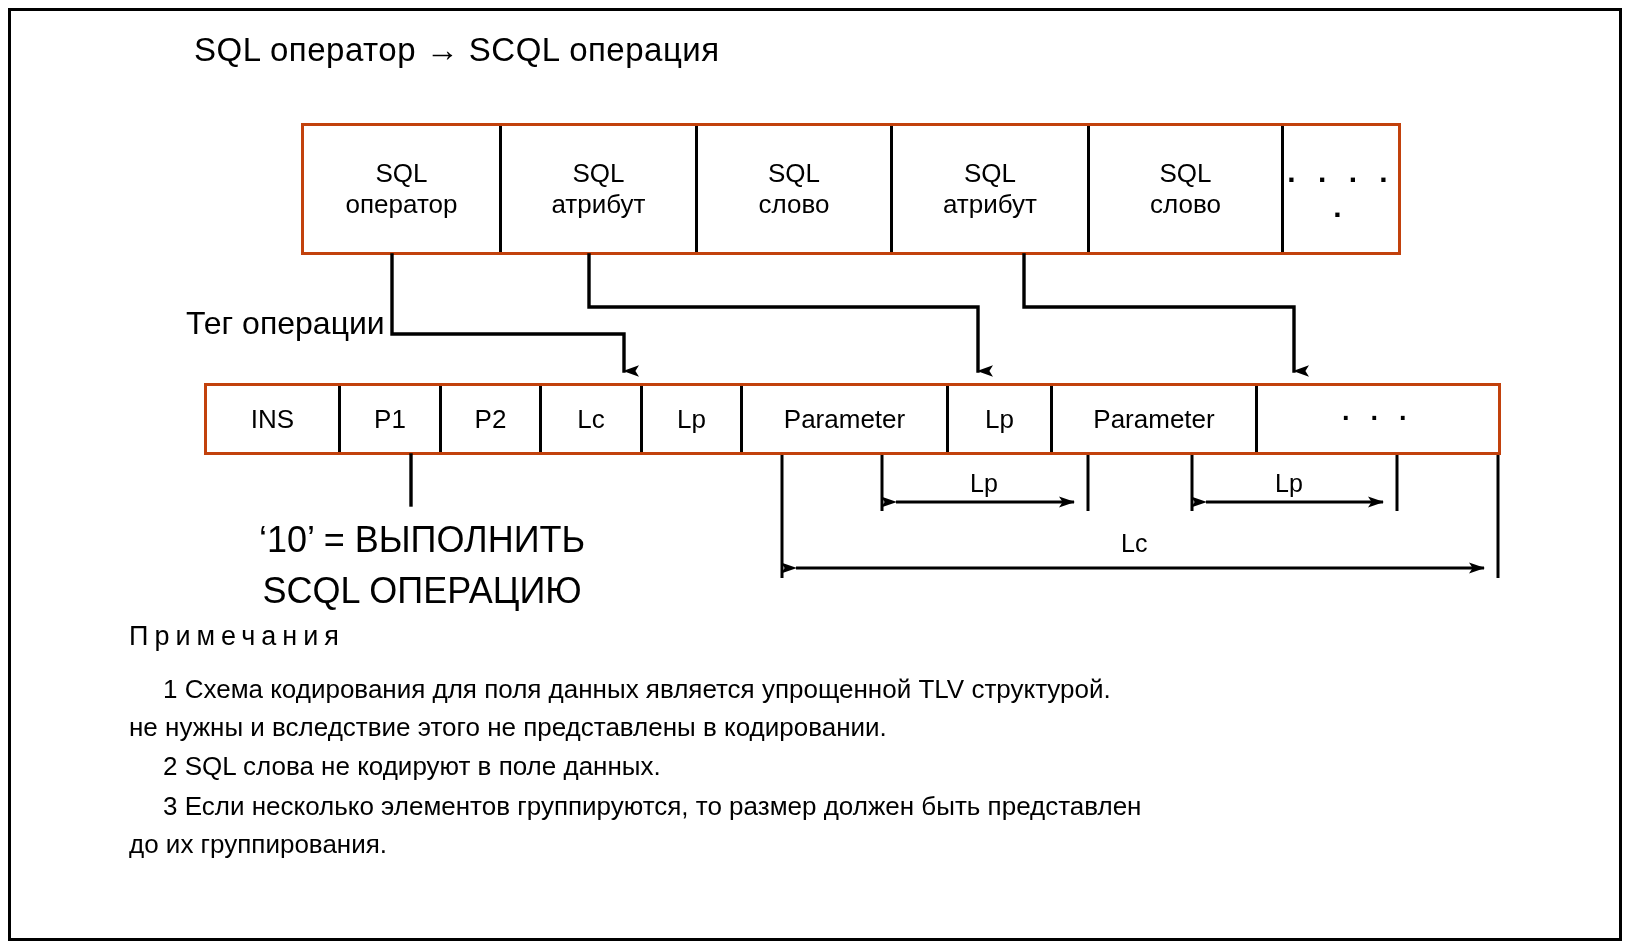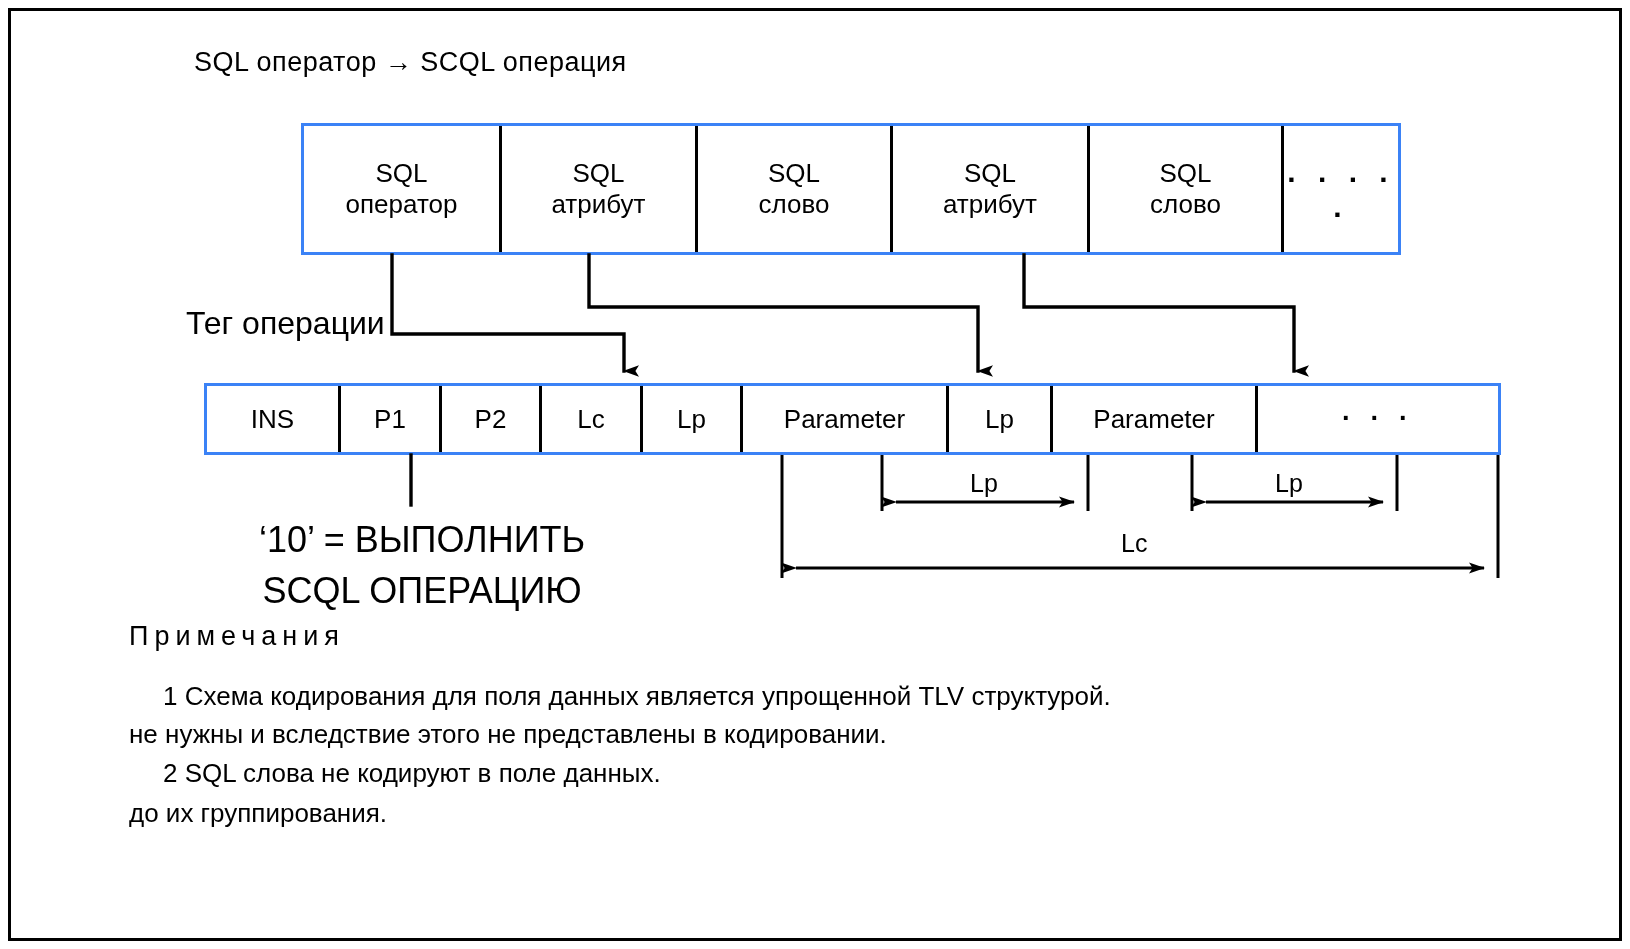--- a/index.html
+++ b/index.html
@@ -28,31 +28,31 @@
     width: 1614px;
     height: 933px;
     border: 3px solid #000;
     background: #fff;
   }
 
   
   #title {
     position: absolute;
     left: 183px;
-    top: 36px;
-    font-size: 27px;
+    top: 20px;
+    font-size: 33px;
     letter-spacing: 0.5px;
     white-space: nowrap;
     text-align: center;
   }
 
   
   .rowbox {
     position: absolute;
-    border: 3px solid #3b82f6;
+    border: 3px solid #c2410c;
     background: #fff;
     display: flex;
     align-items: stretch;
   }
   .cell {
     border-right: 3px solid #000;
     display: flex;
     flex-direction: column;
     align-items: center;
     justify-content: center;
@@ -128,21 +128,21 @@
   
   #notes {
     position: absolute;
     left: 118px;
     top: 610px;
     width: 1420px;
   }
   #notes-head {
     font-size: 27px;
     letter-spacing: 6px;
-    margin-bottom: 26px;
+    margin-bottom: 19px;
   }
   .note {
     font-size: 26px;
     line-height: 1.45;
     margin-bottom: 2px;
   }
   .note .ind { display: block; }
   .note .first { text-indent: 34px; }
 </style>
 </head>
@@ -265,18 +265,19 @@
       <div class="note">
         <span class="ind first">1 Схема кодирования для поля данных является упрощенной TLV структурой.</span>
         <span class="ind">не нужны и вследствие этого не представлены в кодировании.</span>
       </div>
 
       <div class="note">
         <span class="ind first">2 SQL слова не кодируют в поле данных.</span>
       </div>
 
       <div class="note">
+        <span class="ind first">3 Если несколько элементов группируются, то размер должен быть представлен</span>
         <span class="ind">до их группирования.</span>
       </div>
     </div>
 
   </div>
 </div>
 
 </body></html>

